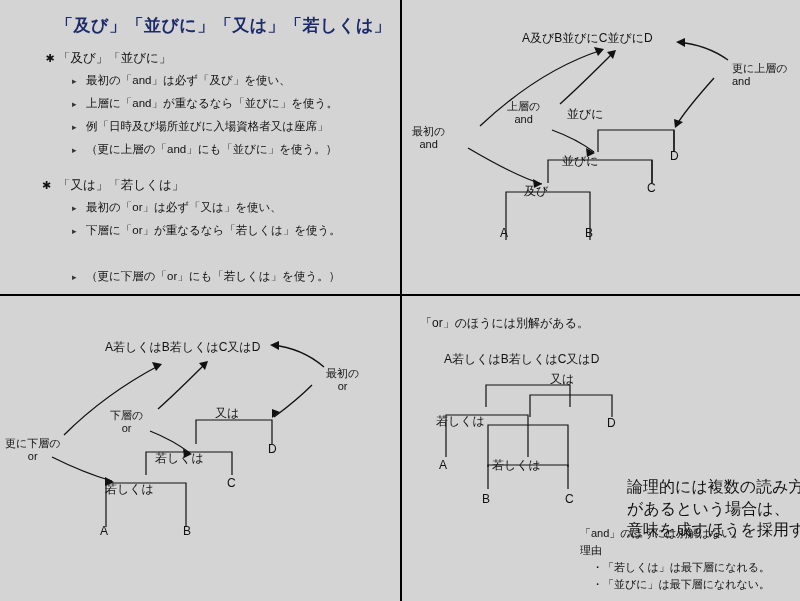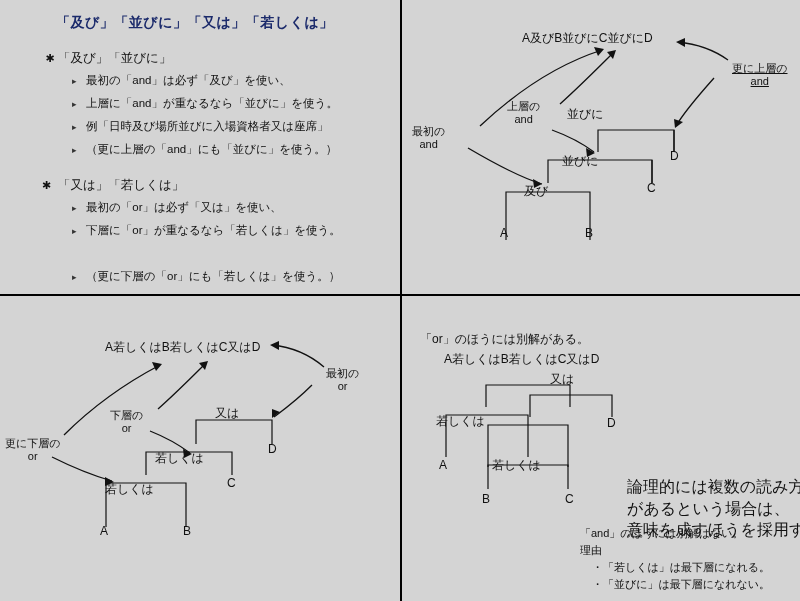--- a/index.html
+++ b/index.html
@@ -36,21 +36,21 @@
     position: absolute;
     left: 400px; top: 0;
     width: 2px; height: 601px;
     background: #000;
   }
 
   
   .slide-title {
     position: absolute;
     left: 56px; top: 14px;
-    font-size: 14px;
+    font-size: 17px;
     font-weight: bold;
     color: #1b2a6b;
     letter-spacing: 0.5px;
   }
   .bullet-l1 {
     position: absolute;
     font-size: 12.5px;
     color: #111;
     white-space: nowrap;
   }
@@ -161,21 +161,21 @@
       <path d="M 326,60 C 312,50 296,44 276,42" stroke-width="1.3"></path>
       <polygon points="274,42 283,38 283,47" fill="#111" stroke="none"></polygon>
     </svg>
 
     <div class="lbl" style="left:120px; top:32px;">A及びB並びにC並びにD</div>
 
     <div class="lbl small" style="left:10px; top:125px; text-align:center; white-space:pre;">最初の
 and</div>
     <div class="lbl small" style="left:105px; top:100px; text-align:center; white-space:pre;">上層の
 and</div>
-    <div class="lbl small" style="left:330px; top:62px; text-align:center; white-space:pre;text-decoration:underline;">更に上層の
+    <div class="lbl small" style="left:330px; top:62px; white-space:pre;">更に上層の
 and</div>
 
     <div class="lbl" style="left:165px; top:108px;">並びに</div>
     <div class="lbl" style="left:160px; top:155px;">並びに</div>
     <div class="lbl" style="left:122px; top:185px;">及び</div>
 
     <div class="lbl" style="left:98px; top:227px;">A</div>
     <div class="lbl" style="left:183px; top:227px;">B</div>
     <div class="lbl" style="left:245px; top:182px;">C</div>
     <div class="lbl" style="left:268px; top:150px;">D</div>
@@ -235,21 +235,21 @@
     </svg>
     <svg class="dia" width="398" height="304">
 
       <polyline points="86,192 86,168 166,168 166,192" stroke-width="1.2"></polyline>
 
       <polyline points="44,160 44,118 126,118 126,160" stroke-width="1.2"></polyline>
 
       <polyline points="84,110 84,88 168,88 168,110" stroke-width="1.2"></polyline>
     </svg>
 
-    <div class="lbl" style="left:18px; top:36px;">「or」のほうには別解がある。</div>
+    <div class="lbl" style="left:18px; top:20px;">「or」のほうには別解がある。</div>
     <div class="lbl" style="left:42px; top:56px;">A若しくはB若しくはC又はD</div>
 
     <div class="lbl" style="left:148px; top:76px;">又は</div>
     <div class="lbl" style="left:34px; top:118px;">若しくは</div>
     <div class="lbl" style="left:90px; top:162px;">若しくは</div>
 
     <div class="lbl" style="left:37px; top:162px;">A</div>
     <div class="lbl" style="left:80px; top:196px;">B</div>
     <div class="lbl" style="left:163px; top:196px;">C</div>
     <div class="lbl" style="left:205px; top:120px;">D</div>

